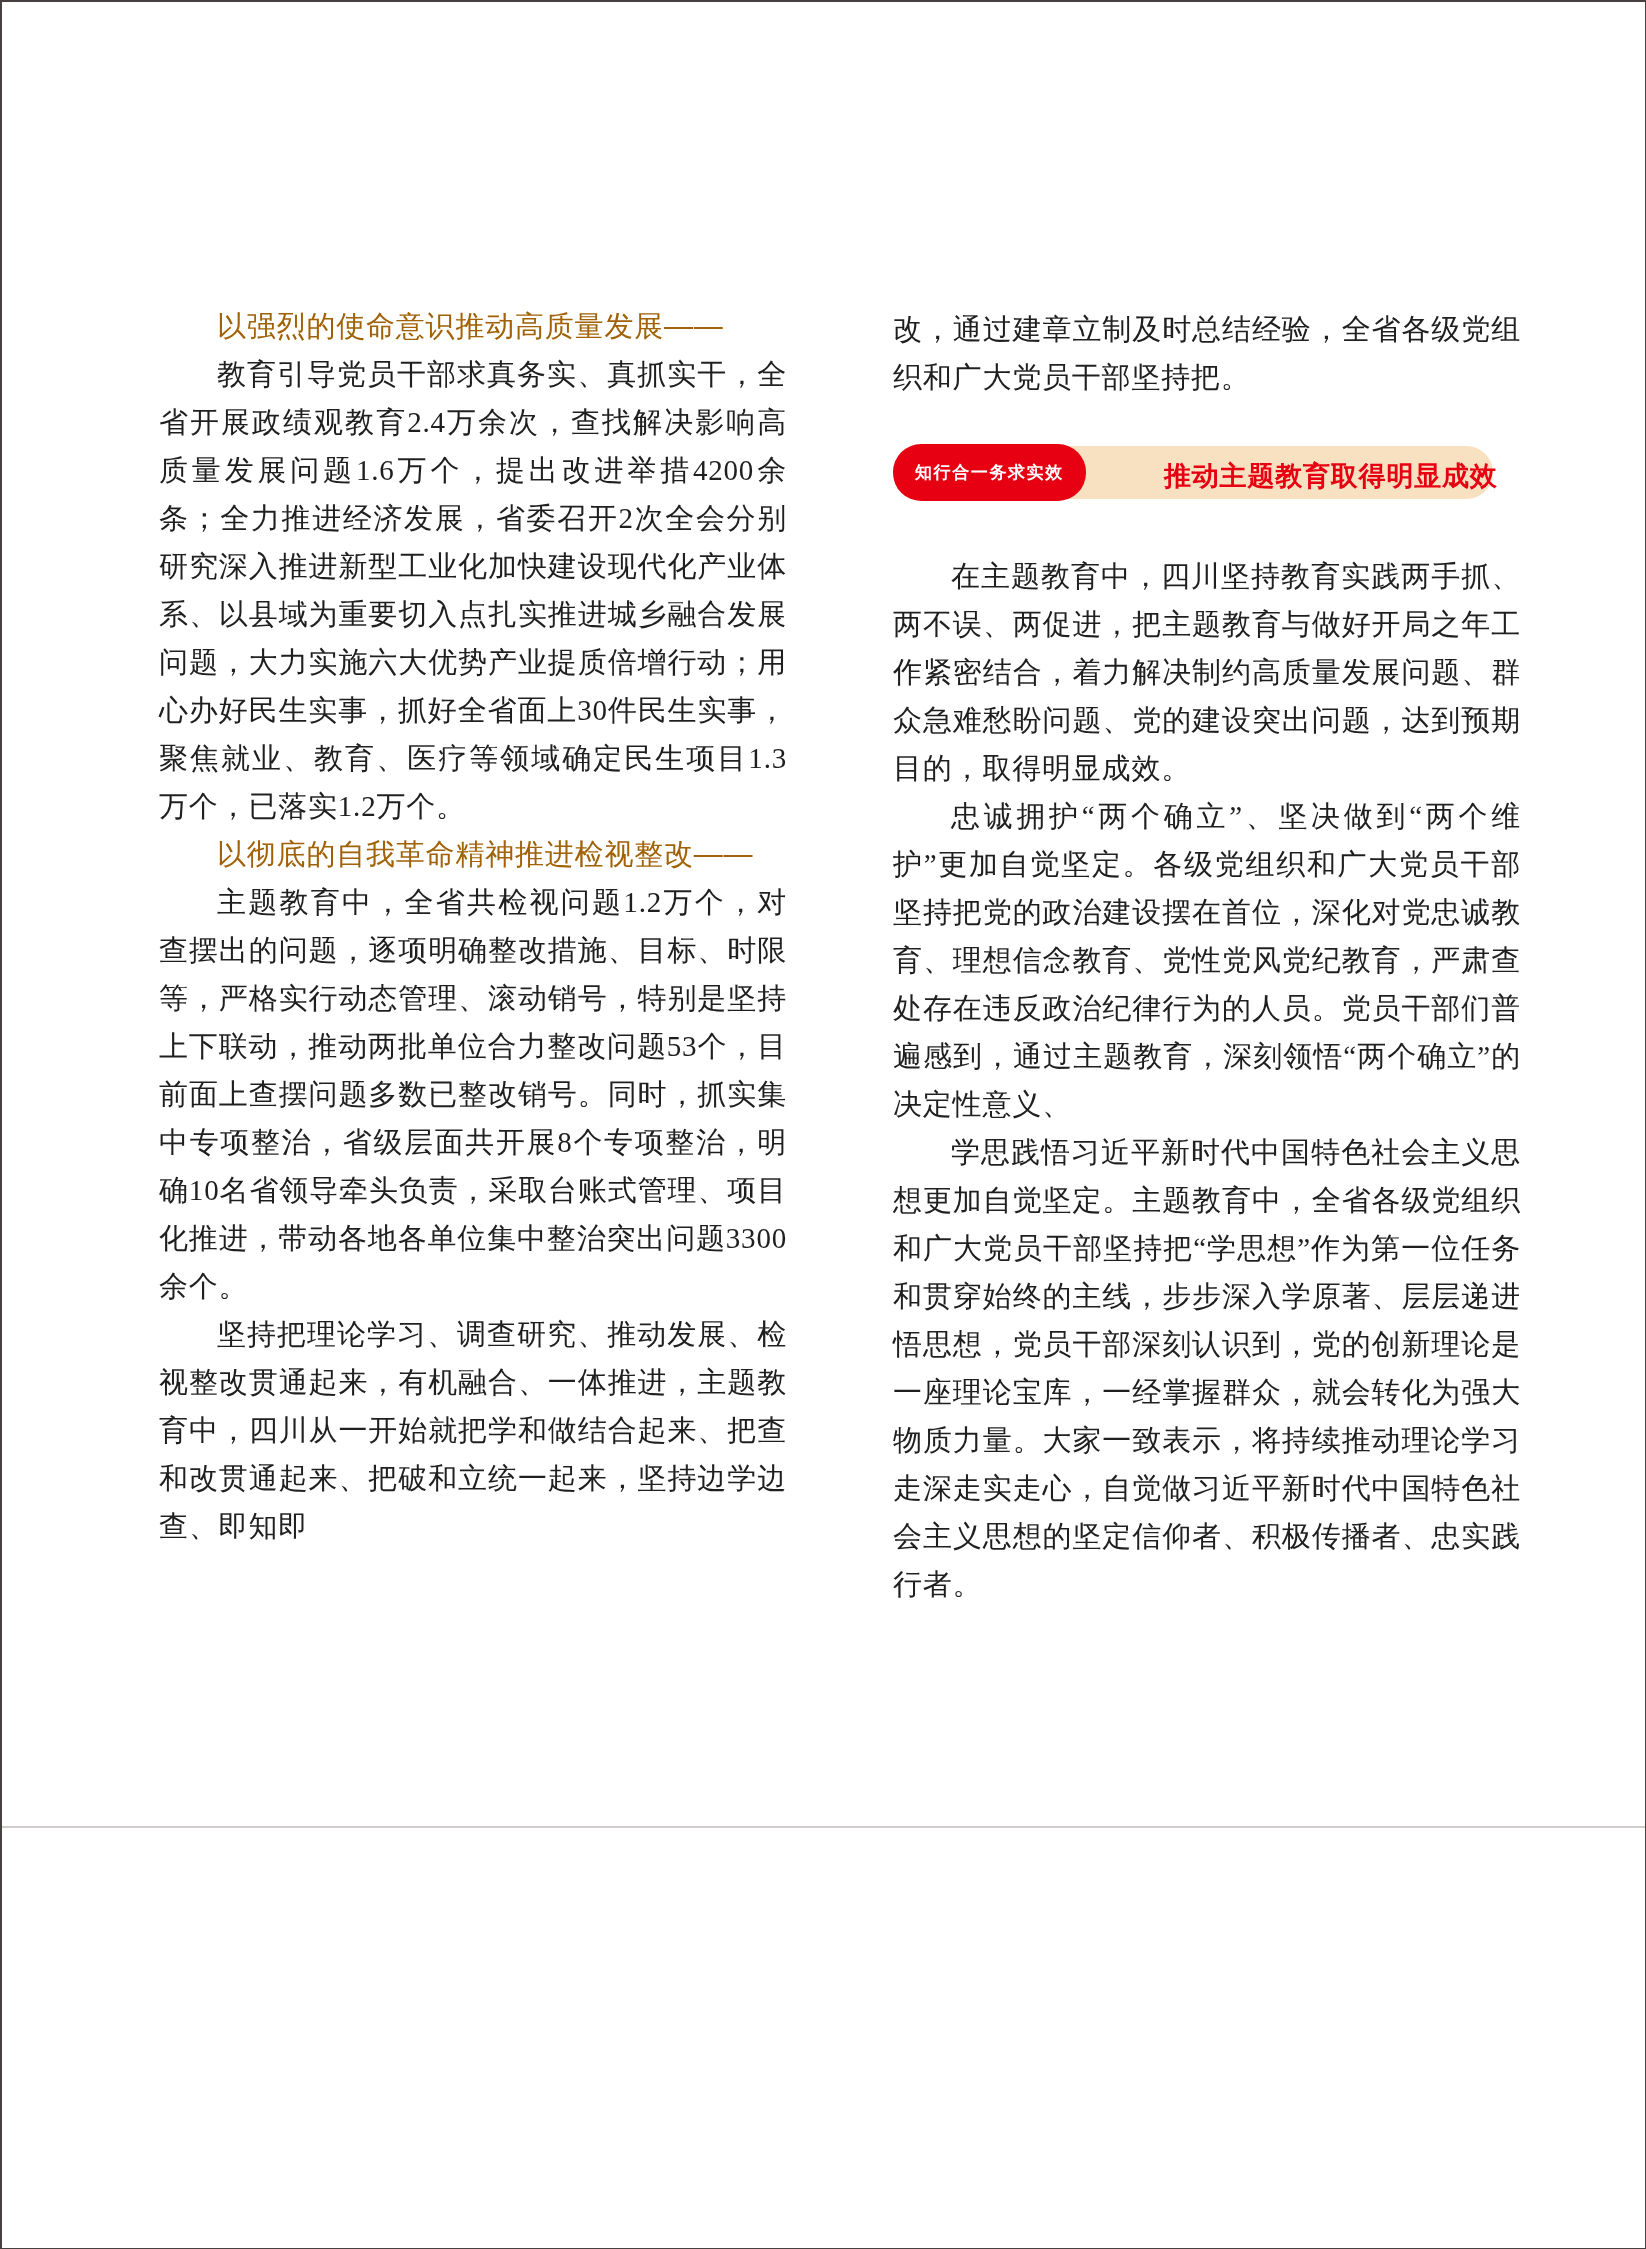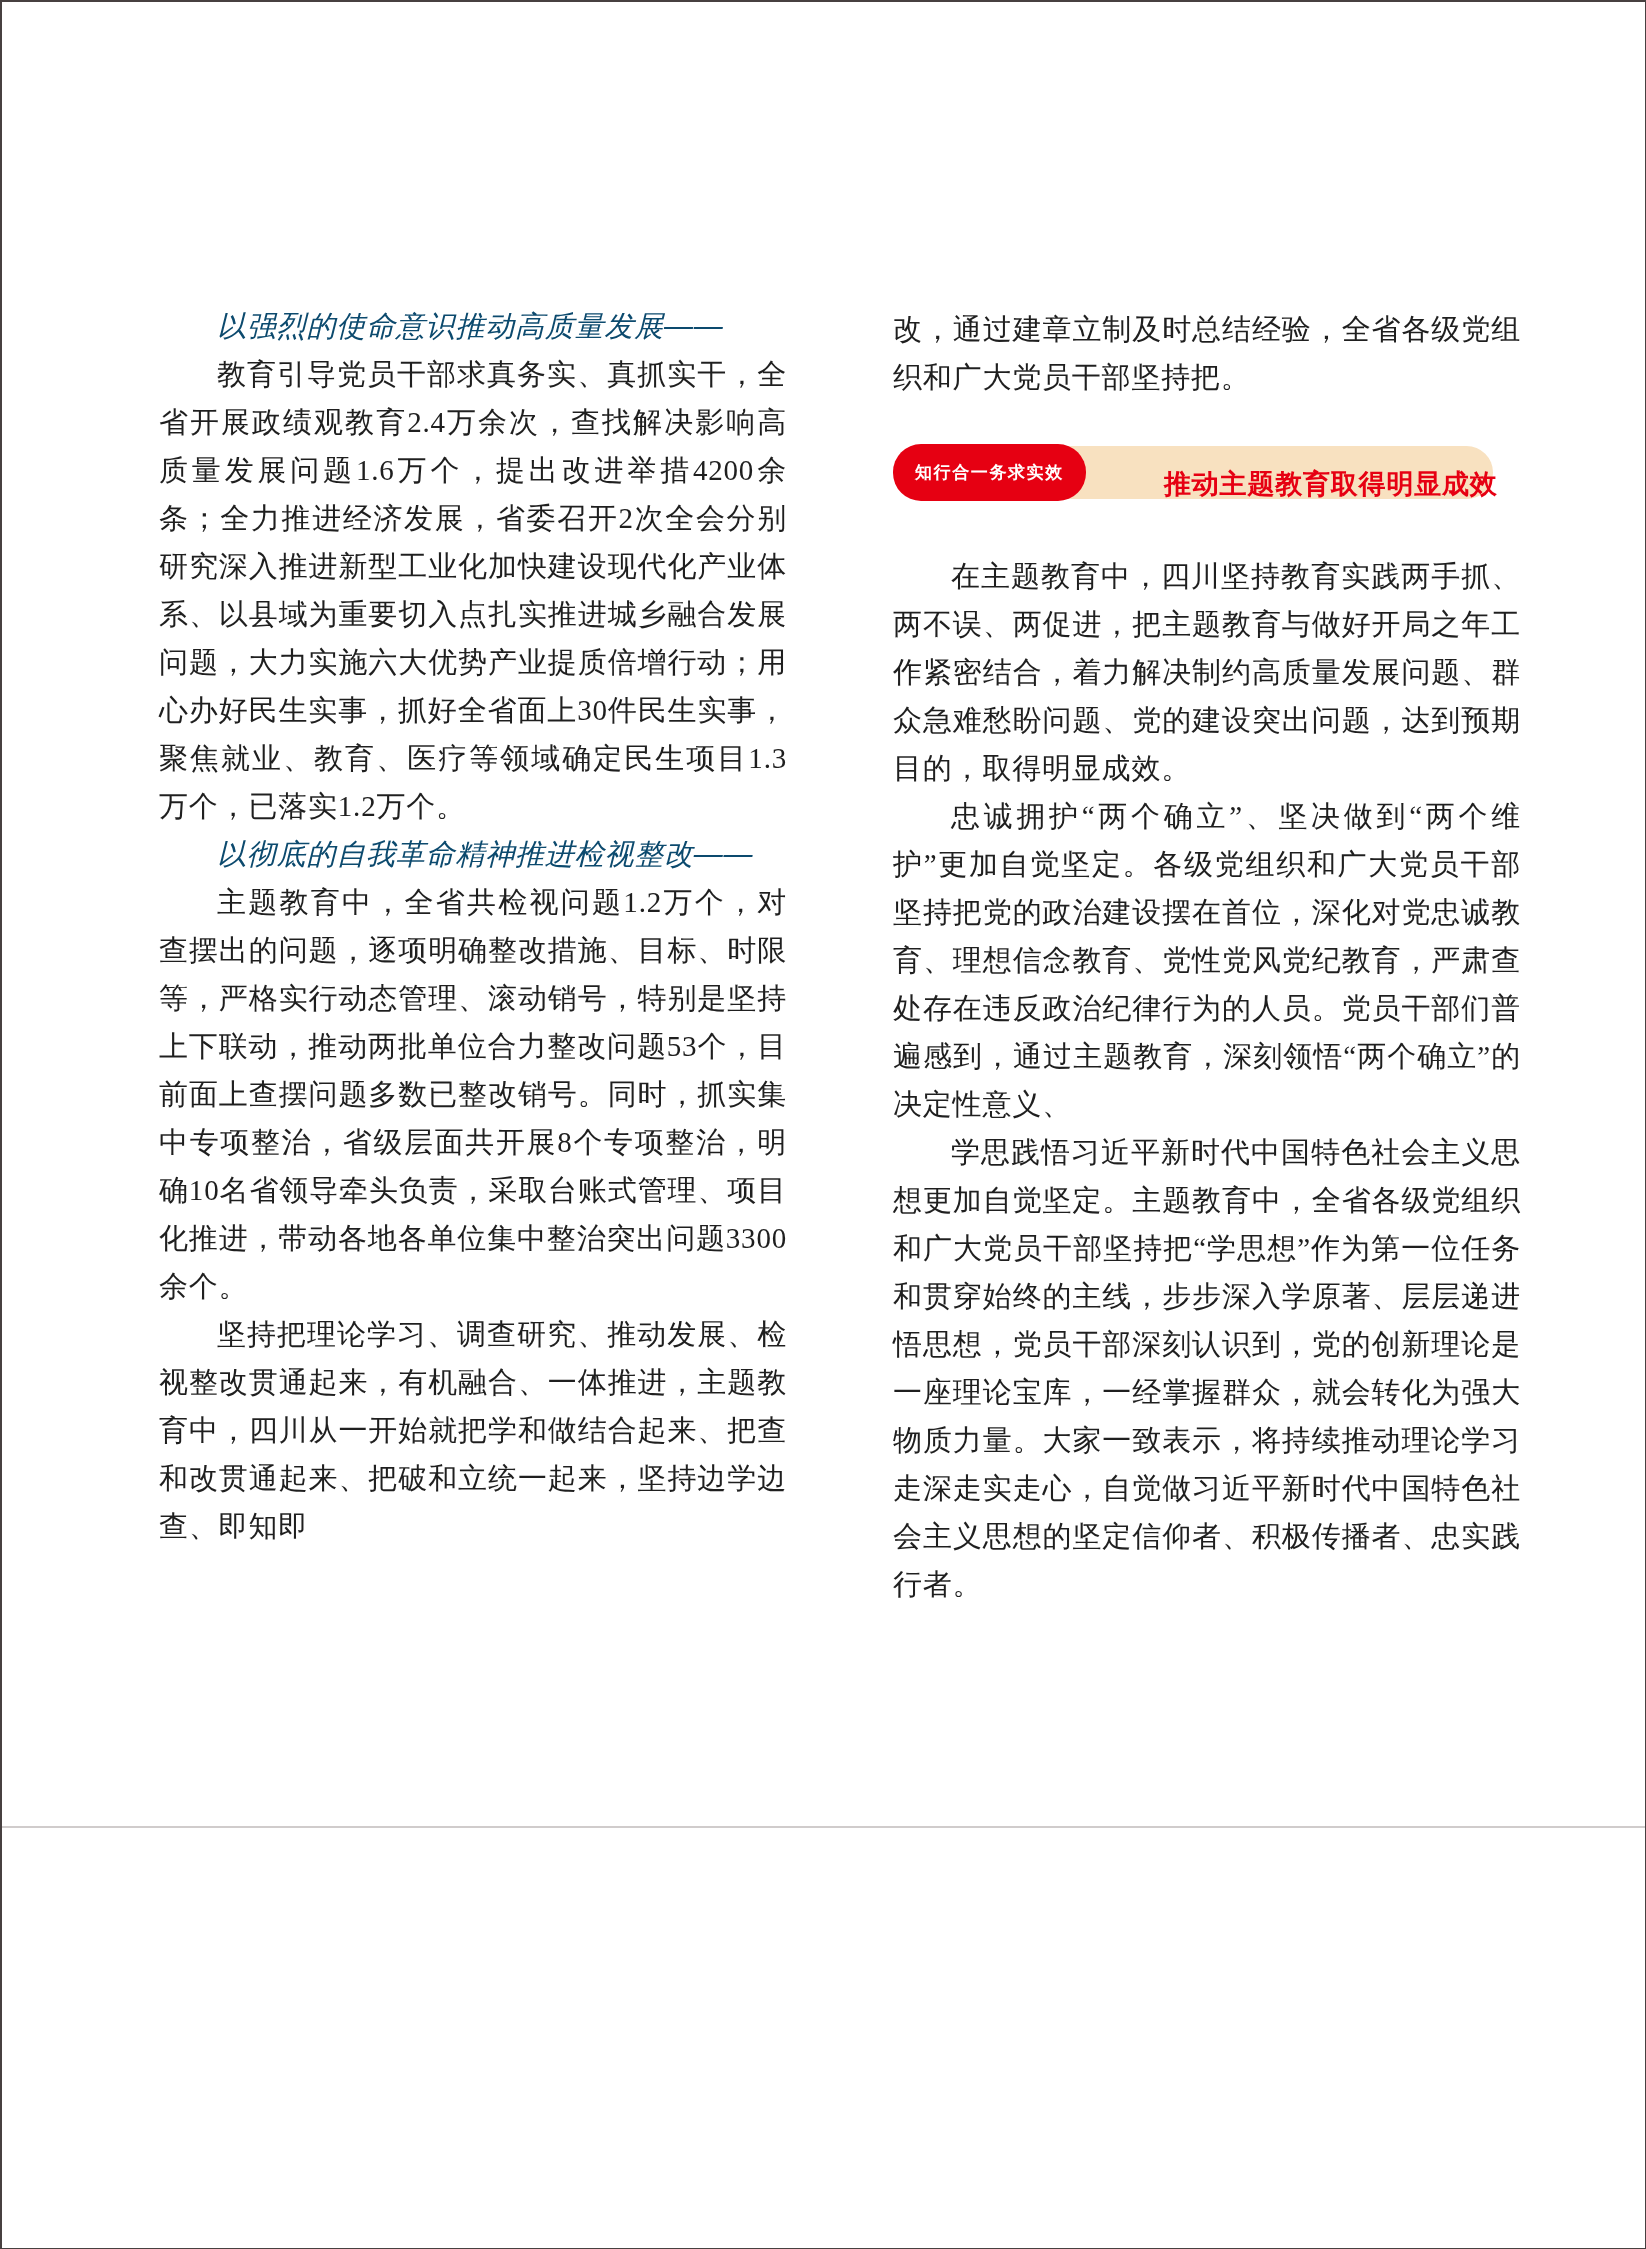--- a/index.html
+++ b/index.html
@@ -23,22 +23,21 @@
     letter-spacing:0.8px;
   }
   .col-left{left:157px;top:300px;}
   .col-right{left:891px;top:303px;}
   .col p{margin:0;padding:0;}
   .para{text-indent:2em;}
   .para-cont{text-indent:0;}
   .sub-heading{
     text-indent:2em;
     font-family:"Liberation Sans","DejaVu Sans",sans-serif;
-    color:#0c4a6e;
-    font-style:italic;
+    color:#a16207;
   }
   
   .banner{
     position:relative;
     height:57px;
     margin-top:43px;
     margin-bottom:51px;
     text-align:left;
     text-indent:0;
   }
@@ -58,21 +57,21 @@
     border-radius:28px;
     color:#ffffff;
     font-family:"Liberation Sans","DejaVu Sans",sans-serif;
     font-weight:bold;
     font-size:17px;
     letter-spacing:1.6px;
     white-space:nowrap;
   }
   .banner-title{
     position:absolute;
-    left:271px;top:12px;
+    left:271px;top:4px;
     height:57px;
     line-height:57px;
     color:#e60012;
     font-family:"Liberation Sans","DejaVu Sans",sans-serif;
     font-weight:bold;
     font-size:27px;
     letter-spacing:0.8px;
     white-space:nowrap;
   }
   .fold-line{

